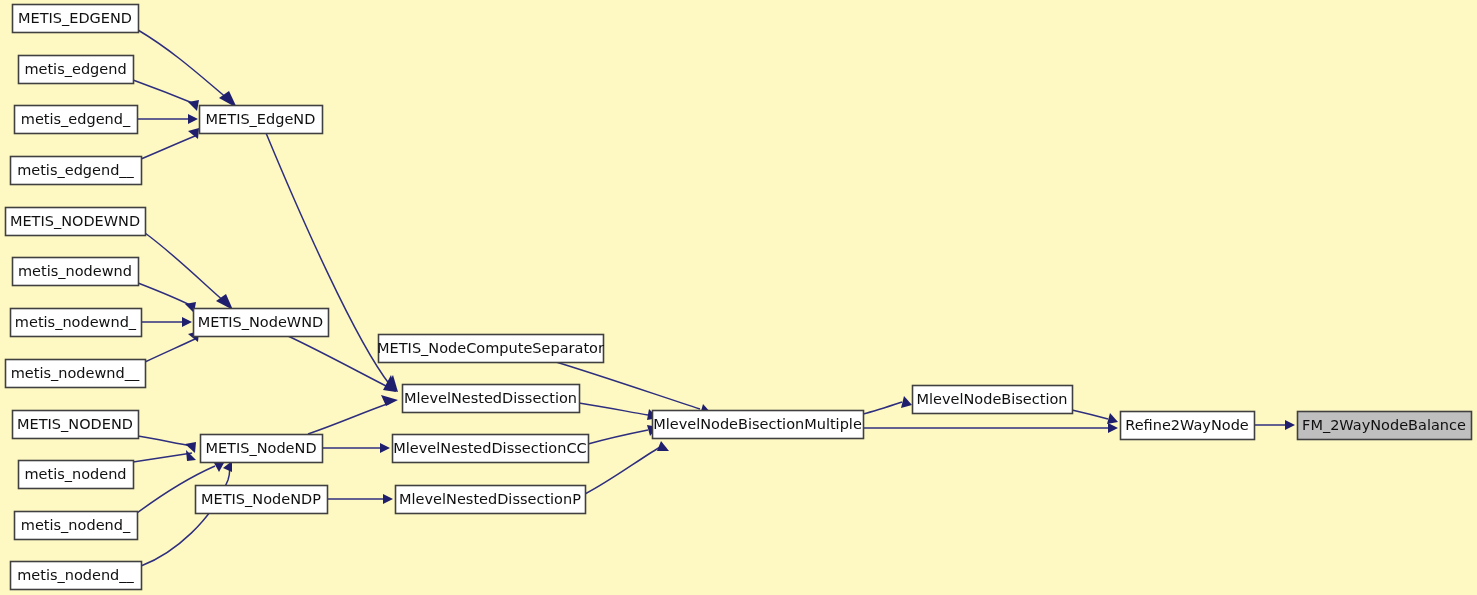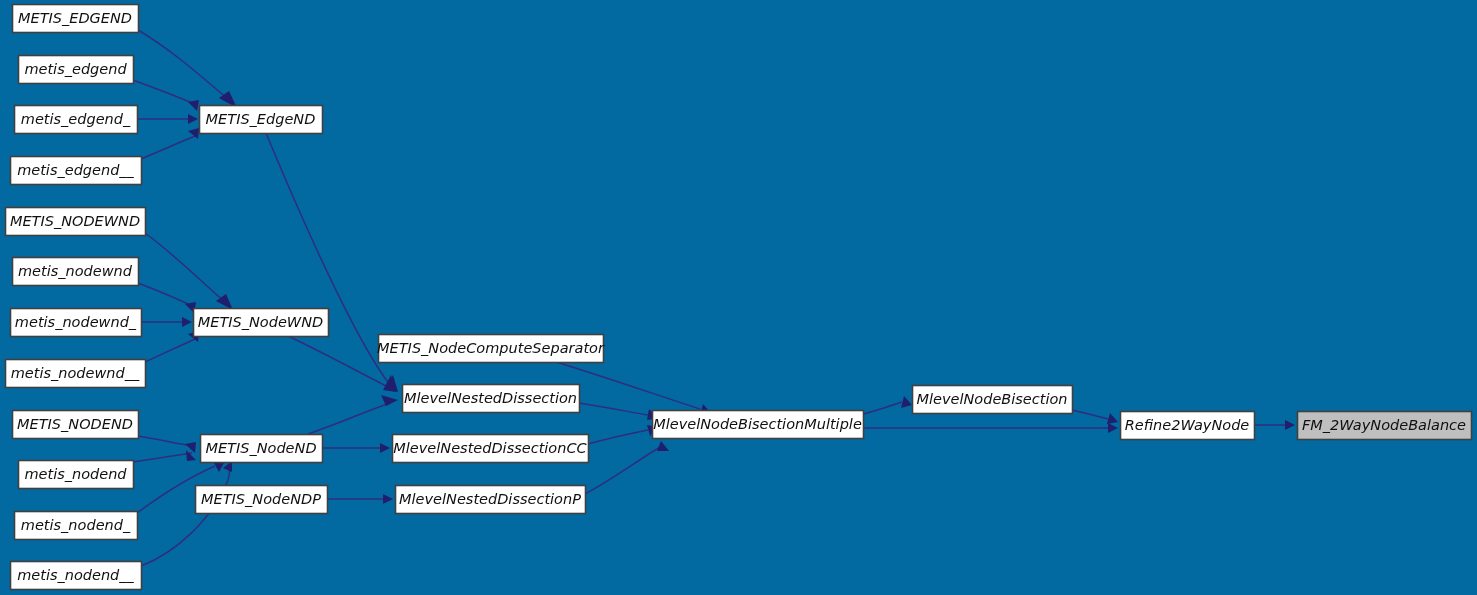--- a/index.html
+++ b/index.html
@@ -4,24 +4,23 @@
 <style>
   html, body {
     margin: 0;
     padding: 0;
     background: #ffffff;
   }
   #canvas {
     position: relative;
     width: 1477px;
     height: 595px;
-    background: #0369a1;
+    background: #fef9c3;
     overflow: hidden;
     font-family: "DejaVu Sans", "Liberation Sans", sans-serif;
-    font-style: italic;
   }
   #graph-svg {
     position: absolute;
     left: 0;
     top: 0;
     width: 1477px;
     height: 595px;
   }
   .node-box {
     fill: #ffffff;

